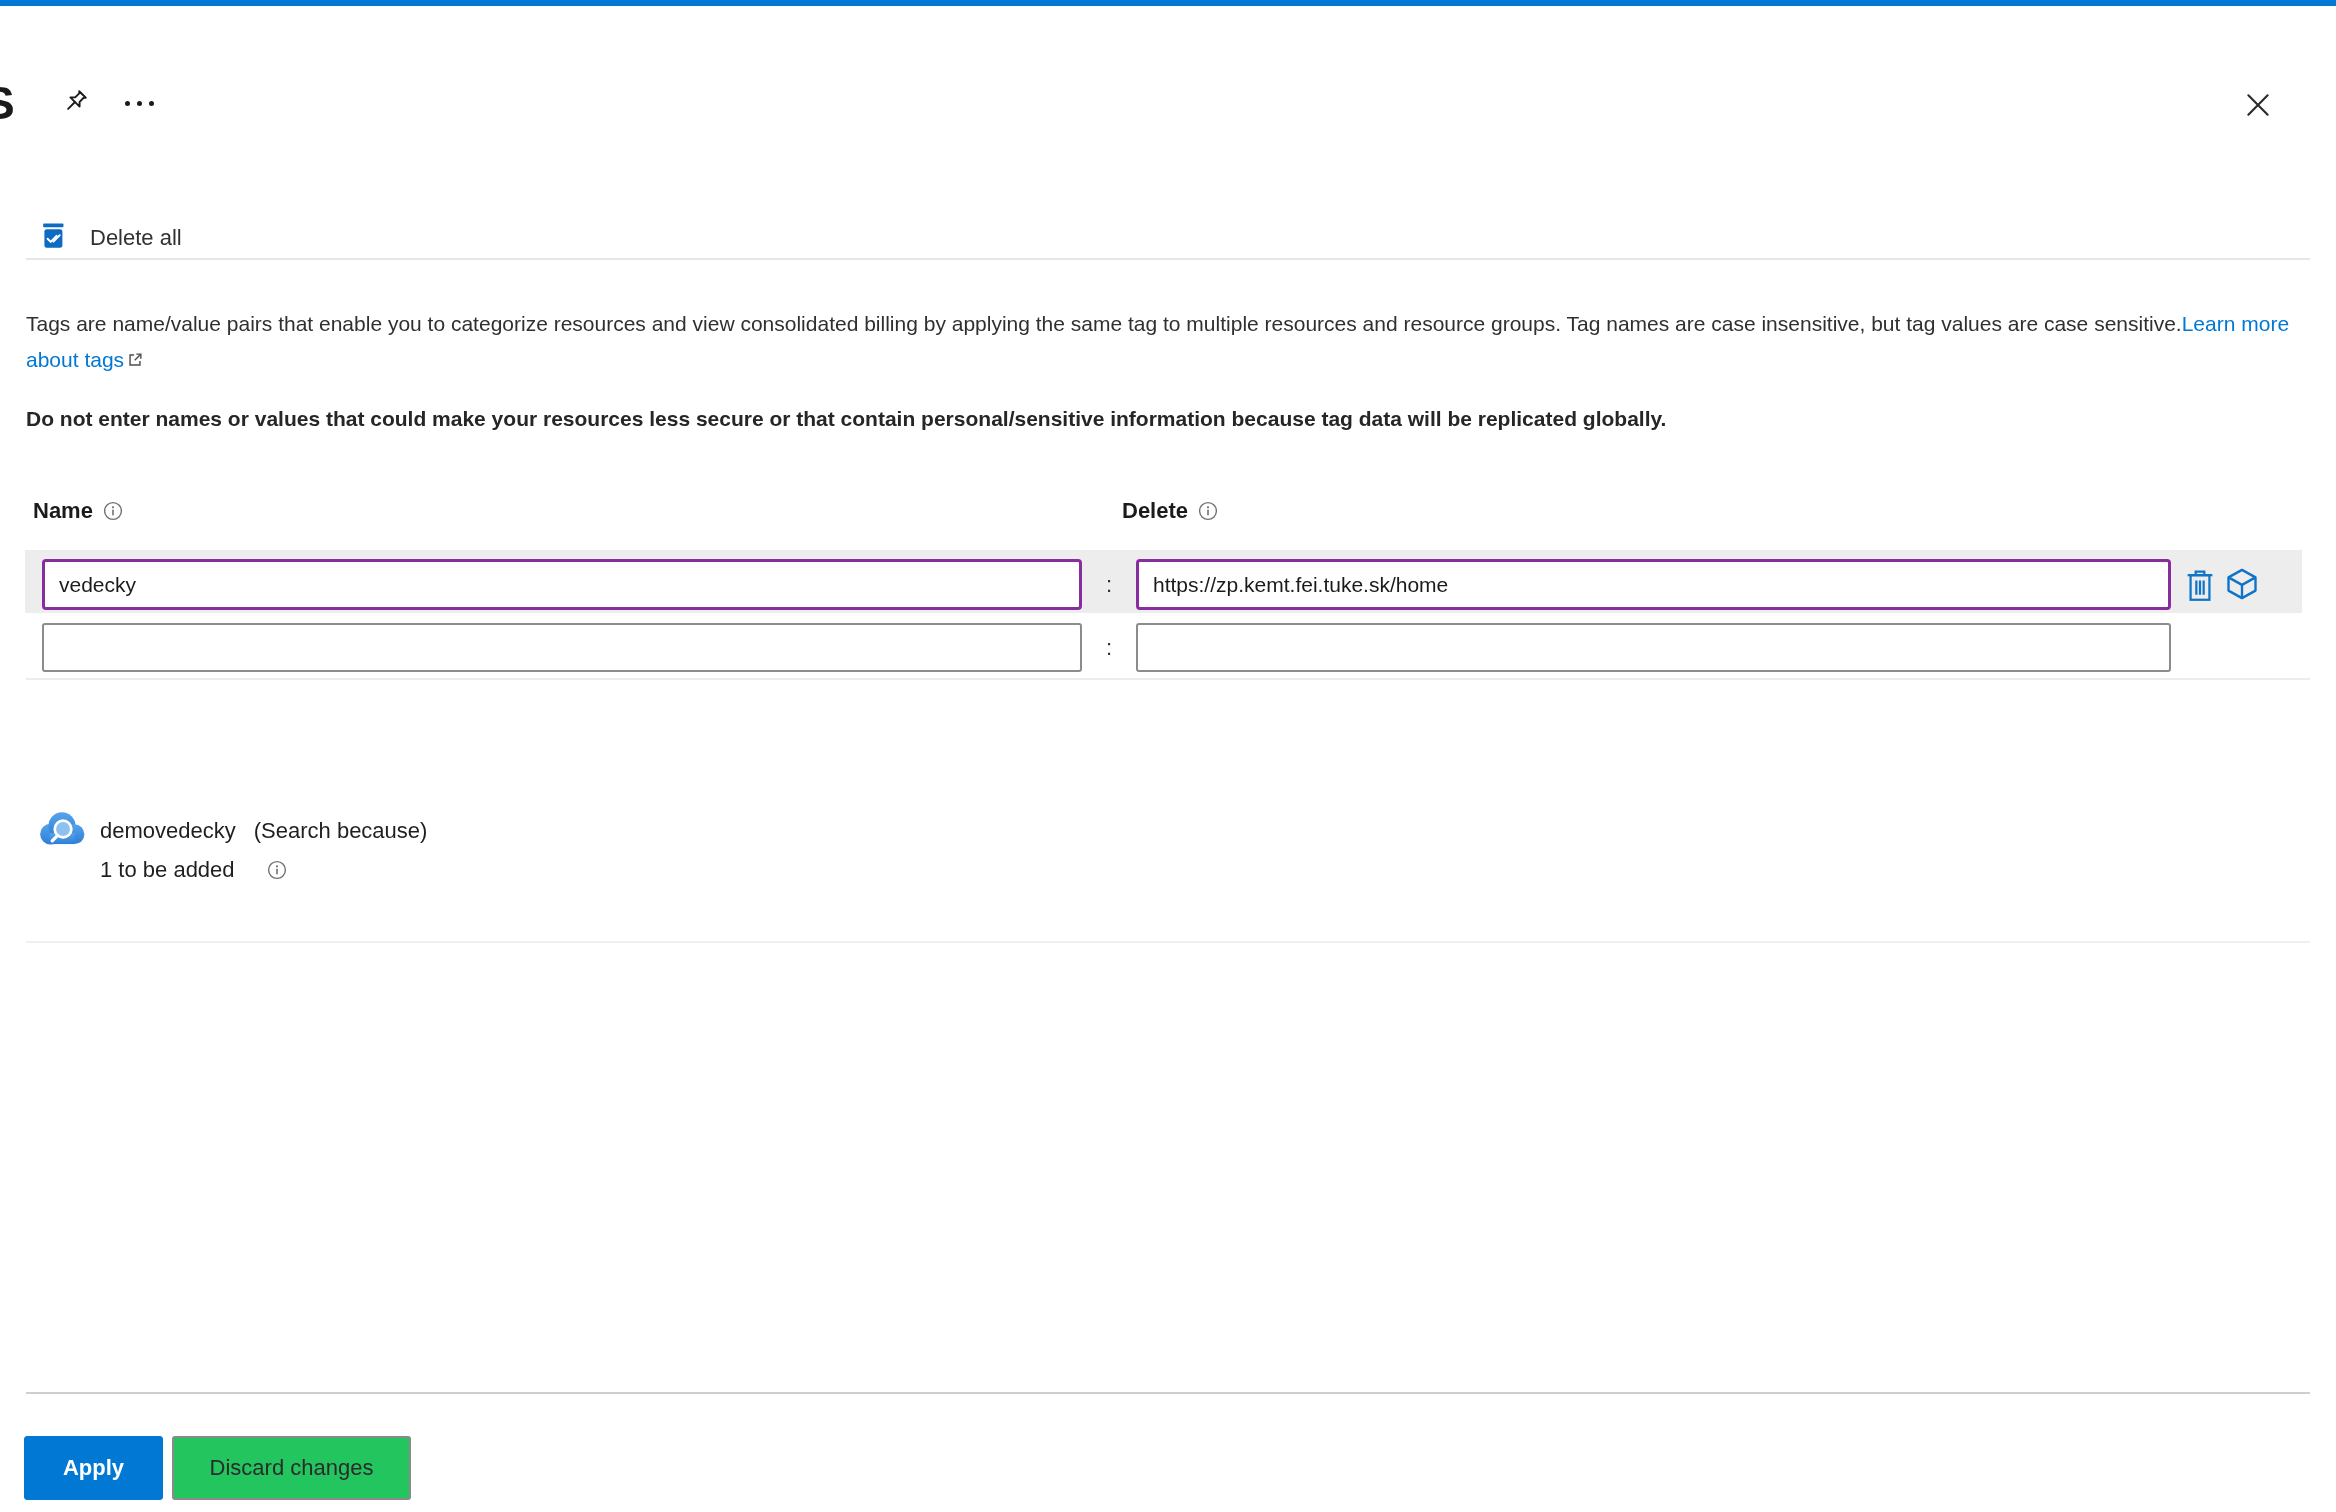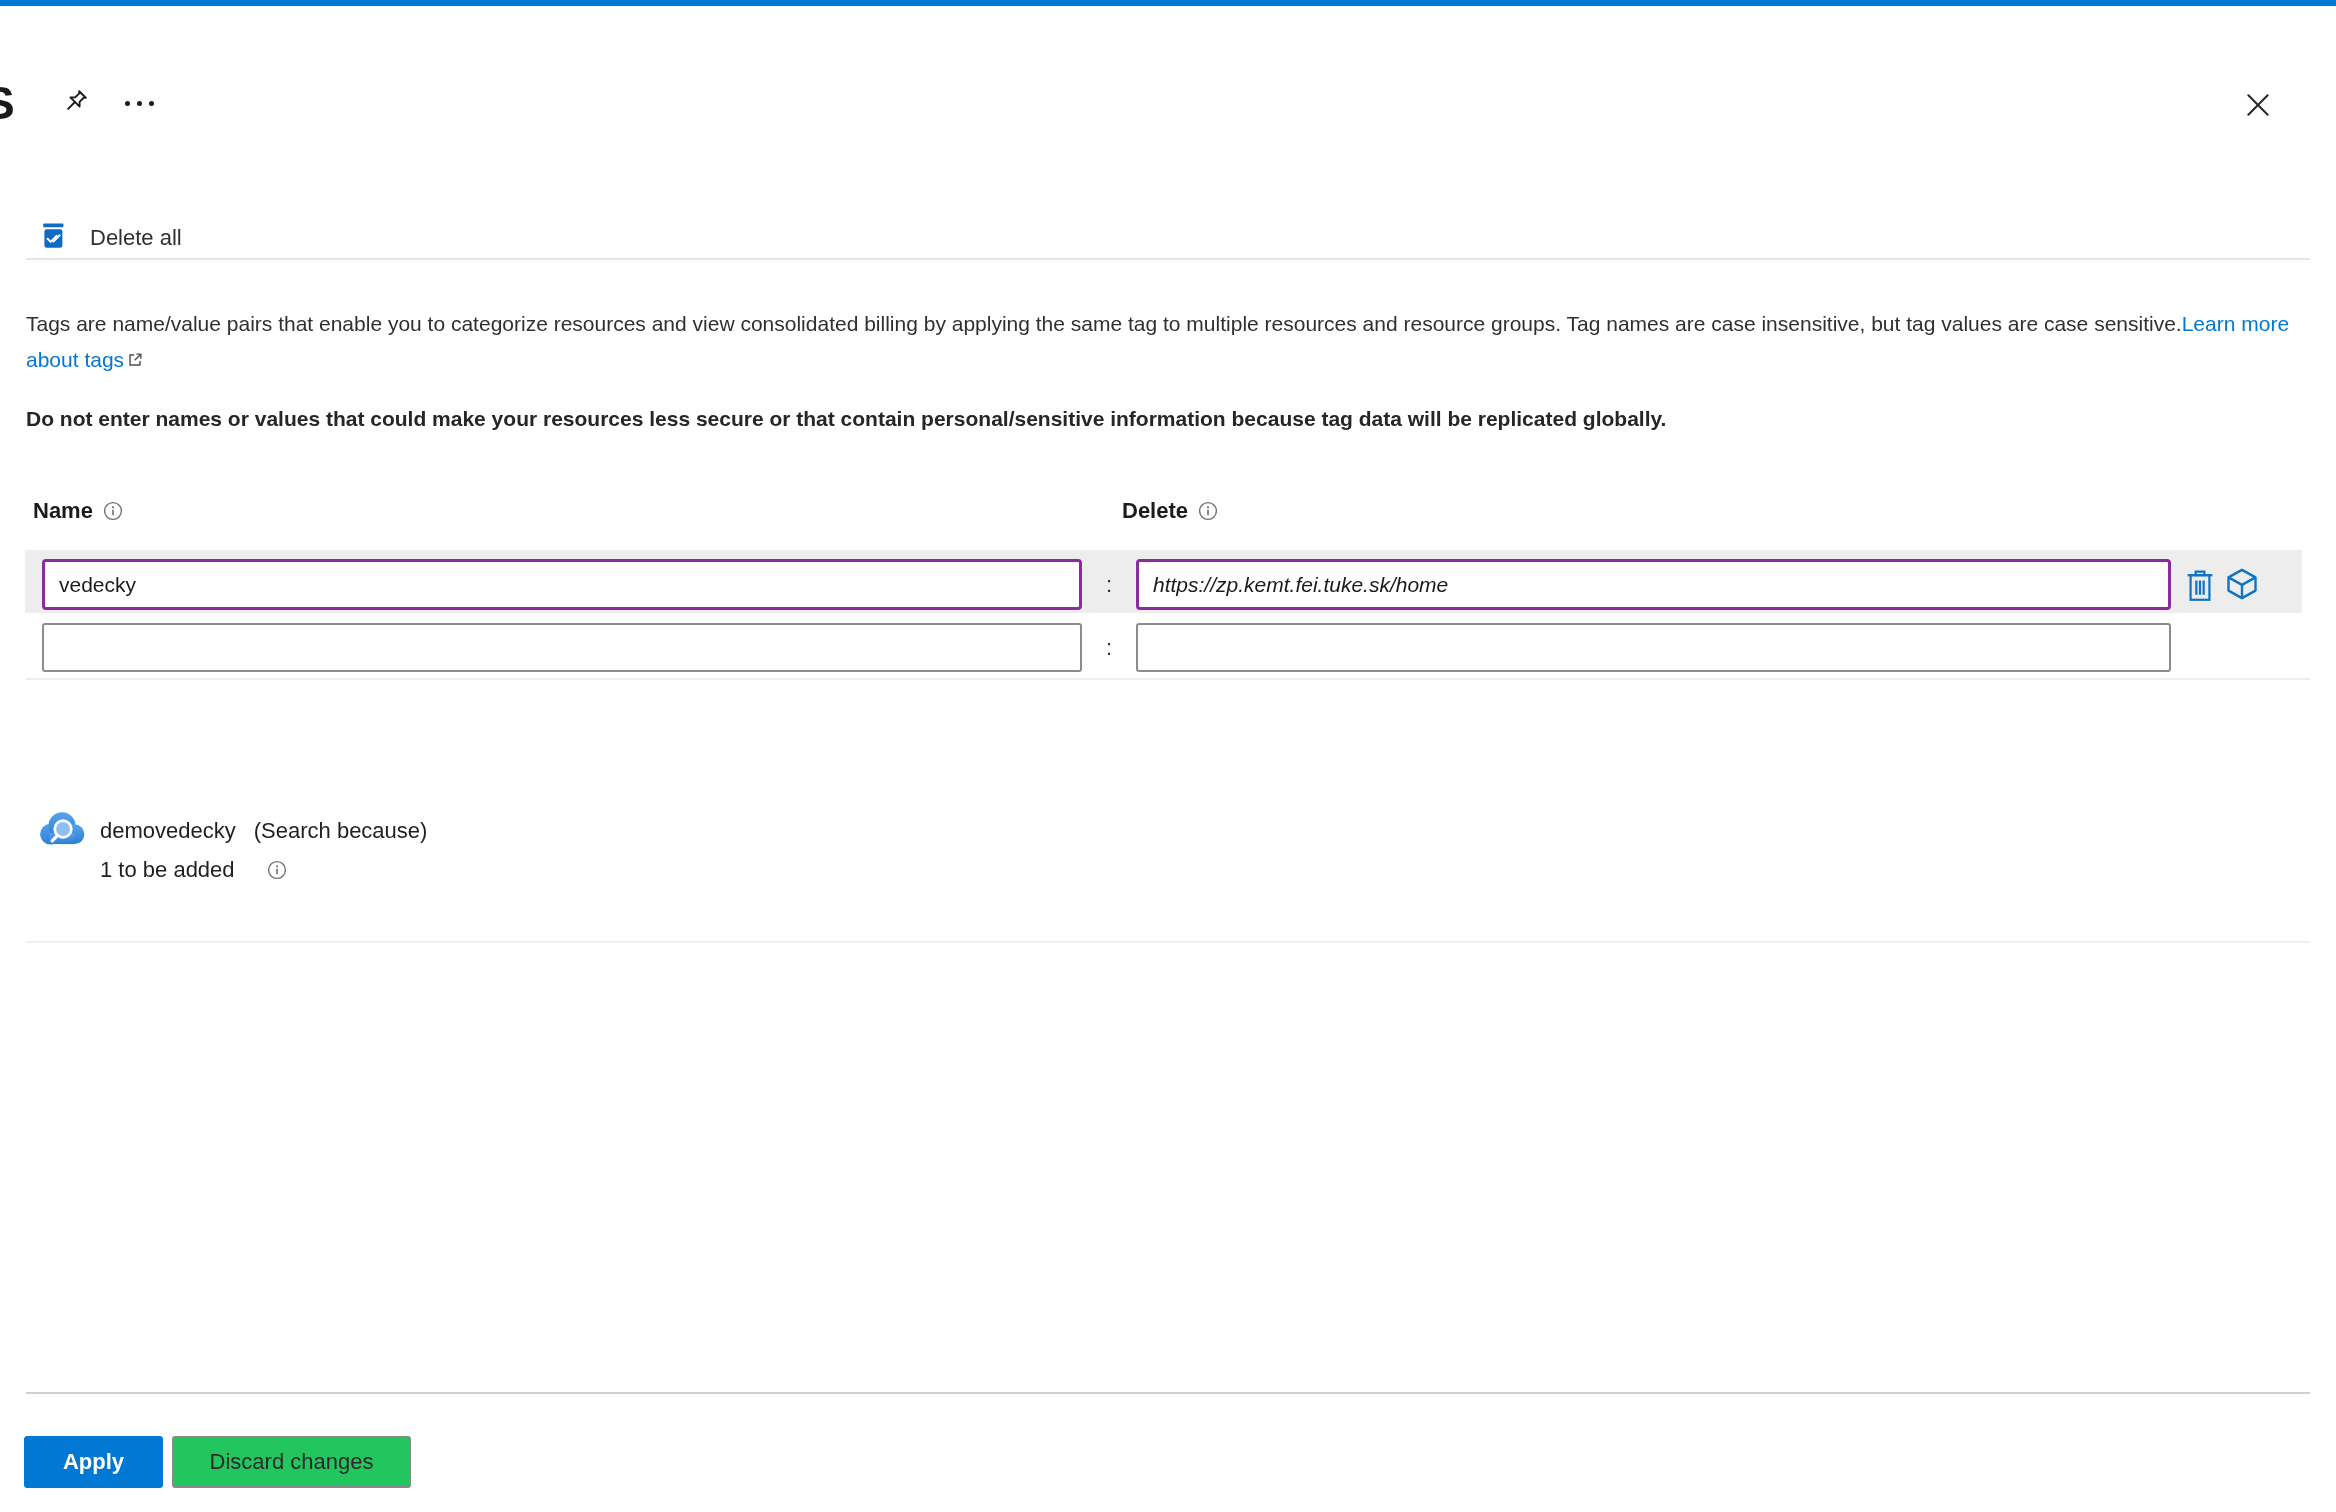--- a/index.html
+++ b/index.html
@@ -44,35 +44,35 @@
   .name-h { left:33px; } .value-h { left:1122px; }
   .info-btn { background:none; border:none; padding:0; cursor:pointer; display:flex; }
 
   
   .row1-band { left:25px; top:550px; width:2277px; height:63px; background:#ededed; }
   .tag-input { position:absolute; font-family:"Liberation Sans", sans-serif; font-size:21px; color:#1b1b1b;
     padding:3px 14px; background:#fff; outline:none; }
   .r1 { top:559px; height:51px; border:3px solid #872da0; border-radius:4px; }
   .r2 { top:623px; height:49px; border:2px solid #8c8c8c; border-radius:3px; }
   .n-in { left:42px; width:1040px; }
-  .v-in { left:1136px; width:1035px;font-style:italic; }
+  .v-in { left:1136px; width:1035px; }
   .colon { left:1094px; width:30px; display:flex; align-items:center; justify-content:center;
     font-size:22px; color:#323130; position:absolute; }
   .c1 { top:559px; height:51px; } .c2 { top:623px; height:49px; }
   .row-ico { background:none; border:none; cursor:pointer; display:flex; padding:0; }
   .trash-btn { left:2184px; top:568px; }
   .cube-btn  { left:2224px; top:566px; }
 
   
   .res-ico { left:36px; top:808px; }
   .res-line1 { left:100px; top:818px; font-size:22px; color:#1f1f1f; display:flex; gap:18px; }
   .res-line2 { left:100px; top:857px; font-size:22px; color:#1f1f1f; display:flex; align-items:center; gap:32px; }
 
   
-  .btn { position:absolute; top:1436px; height:52px; font-family:"Liberation Sans", sans-serif;
+  .btn { position:absolute; top:1436px; height:64px; font-family:"Liberation Sans", sans-serif;
     font-size:22px; border-radius:3px; cursor:pointer; }
   .apply-btn { left:24px; width:139px; background:#0078d4; color:#ffffff; border:1px solid #0078d4; font-weight:600; }
   .discard-btn { left:172px; width:239px; background:#22c55e; color:#2b2b2b; border:2px solid #8a8a8a; }
 </style>
 </head>
 <body>
 
 <div class="abs accent-bar"></div>
 
 <div class="abs title-clip">

